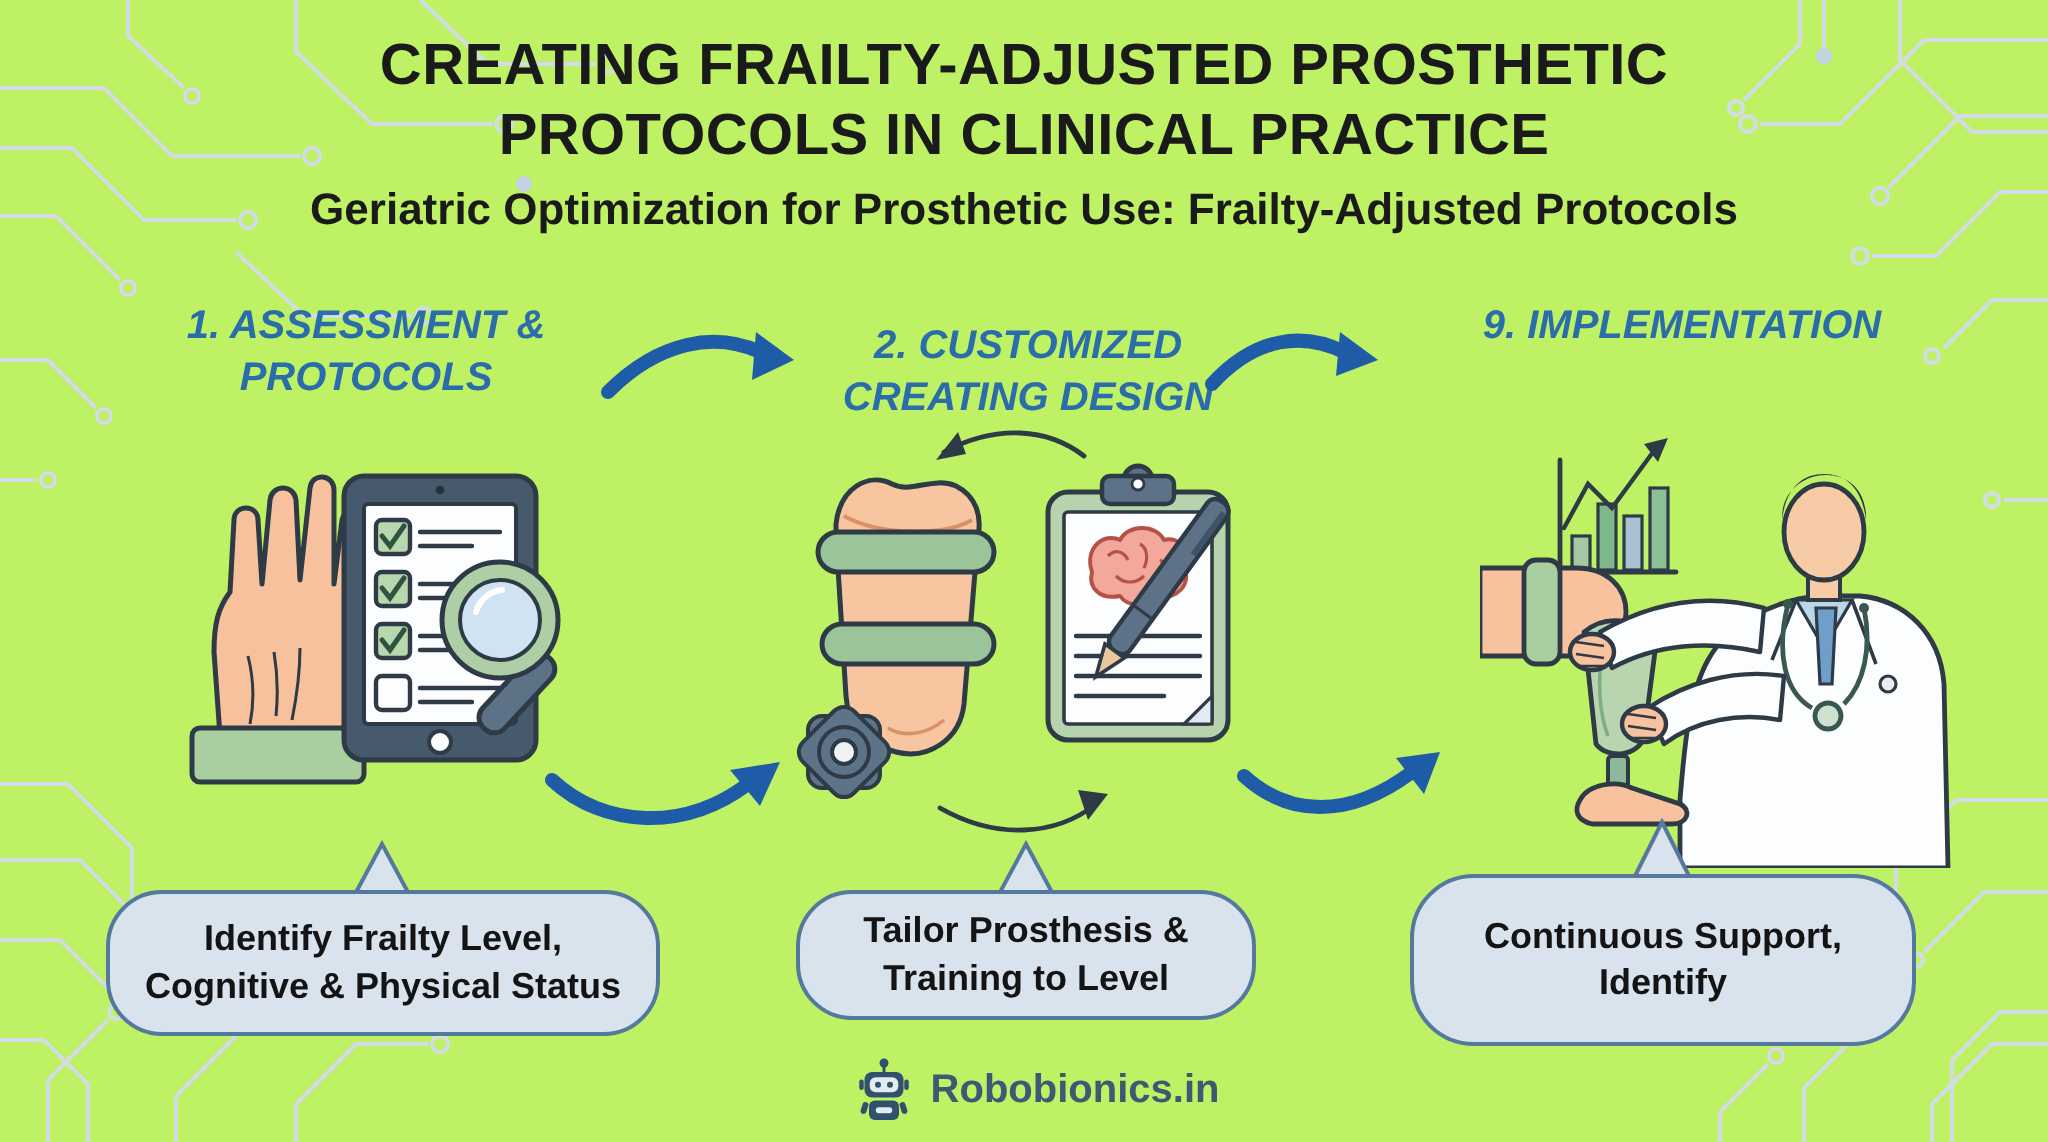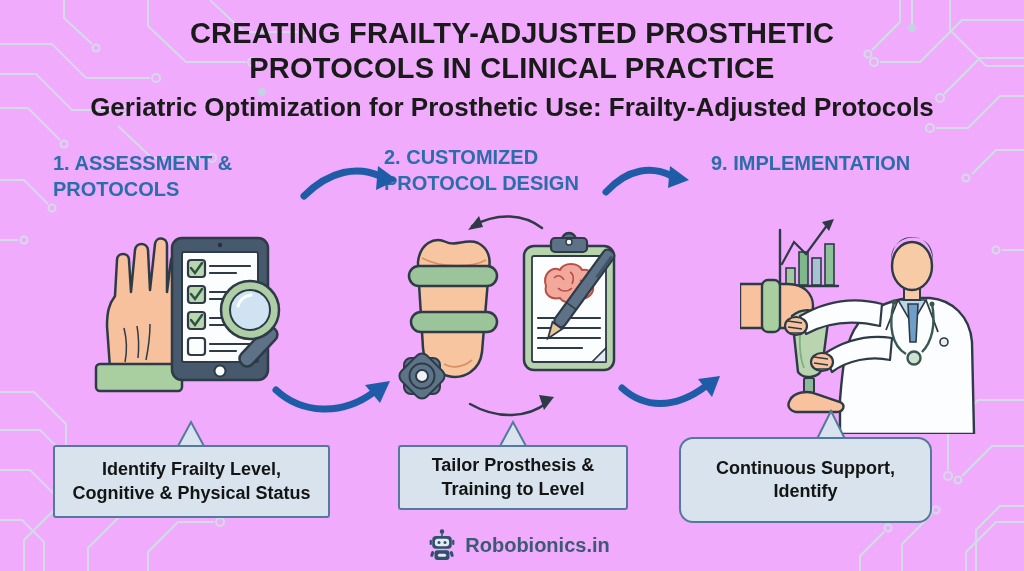--- a/index.html
+++ b/index.html
@@ -1,35 +1,35 @@
 <!DOCTYPE html>
 <html><head>
 <meta charset="utf-8">
 <style>
   html,body{margin:0;padding:0;background:#e6ebf1;}
   .stage{
     position:relative;width:1024px;height:571px;overflow:hidden;
-    background:#f0abfc;font-family:"Liberation Sans",sans-serif;
+    background:#bef264;font-family:"Liberation Sans",sans-serif;
   }
   .abs{position:absolute;}
   svg{display:block;}
 
   
   .title{left:0;right:0;top:16px;text-align:center;color:#1a1a1a;
     font-size:29px;font-weight:700;line-height:1.22;letter-spacing:.2px;}
   .subtitle{left:0;right:0;top:92px;text-align:center;color:#1a1a1a;
-    font-size:26px;font-weight:700;}
+    font-size:22px;font-weight:700;}
 
   
-  .step-heading{width:260px;text-align:left;color:#2b6cab;
-    font-size:20px;font-weight:700;line-height:1.32;}
+  .step-heading{width:260px;text-align:center;color:#2b6cab;
+    font-size:20px;font-weight:700;line-height:1.32;font-style:italic;}
   .step-heading div{white-space:nowrap;}
 
   
-  .callout{background:#d8e3ee;border:2px solid #55799c;border-radius:3px;
+  .callout{background:#d8e3ee;border:2px solid #55799c;border-radius:28px;
     display:flex;flex-direction:column;justify-content:center;align-items:center;
     text-align:center;color:#141414;font-weight:700;box-sizing:border-box;}
   .callout .line{white-space:nowrap;font-size:18px;line-height:1.3;}
 
   
   .footer{left:0;right:0;top:527px;display:flex;justify-content:center;
     align-items:center;gap:8px;margin-left:13px;}
   .brand{color:#3c5a74;font-size:20px;font-weight:700;}
 </style>
 </head>
@@ -105,23 +105,23 @@
   <div class="abs title">
     <div>CREATING FRAILTY-ADJUSTED PROSTHETIC</div>
     <div>PROTOCOLS IN CLINICAL PRACTICE</div>
   </div>
   <div class="abs subtitle">Geriatric Optimization for Prosthetic Use: Frailty-Adjusted Protocols</div>
 
   <div class="abs step-heading" style="left:53px;top:150px">
     <div>1. ASSESSMENT &amp;</div>
     <div>PROTOCOLS</div>
   </div>
-  <div class="abs step-heading" style="left:384px;top:144px">
+  <div class="abs step-heading" style="left:384px;top:160px">
     <div>2. CUSTOMIZED</div>
-    <div>PROTOCOL DESIGN</div>
+    <div>CREATING DESIGN</div>
   </div>
   <div class="abs step-heading" style="left:711px;top:150px">
     <div>9. IMPLEMENTATION</div>
   </div>
 
   <svg class="abs" style="left:296px;top:156px" width="104" height="50" viewBox="0 0 104 50">
     <path d="M8,40 C34,14 62,10 84,20" fill="none" stroke="#1e5ca8" stroke-width="7" stroke-linecap="round"></path>
     <polygon points="82,10 101,24 80,34" fill="#1e5ca8"></polygon>
   </svg>
   <svg class="abs" style="left:600px;top:156px" width="96" height="46" viewBox="0 0 96 46">
@@ -282,21 +282,21 @@
   </svg>
 
   <div class="abs callout" style="left:53px;top:445px;width:277px;height:73px">
     <div class="line">Identify Frailty Level,</div>
     <div class="line">Cognitive &amp; Physical Status</div>
   </div>
   <div class="abs callout" style="left:398px;top:445px;width:230px;height:65px">
     <div class="line">Tailor Prosthesis &amp;</div>
     <div class="line">Training to Level</div>
   </div>
-  <div class="abs callout" style="left:679px;top:437px;width:253px;height:86px;border-radius:14px">
+  <div class="abs callout" style="left:705px;top:437px;width:253px;height:86px;border-radius:32px">
     <div class="line">Continuous Support,</div>
     <div class="line">Identify</div>
   </div>
 
   <div class="abs footer">
     <svg width="30" height="36" viewBox="0 0 40 46">
       <line x1="20" y1="6" x2="20" y2="11" stroke="#31506b" stroke-width="2"></line>
       <circle cx="20" cy="5" r="3" fill="#31506b"></circle>
       <rect x="7" y="11" width="26" height="17" rx="5" fill="#31506b"></rect>
       <rect x="10.5" y="14.5" width="19" height="10" rx="4" fill="#e2eaf2"></rect>

